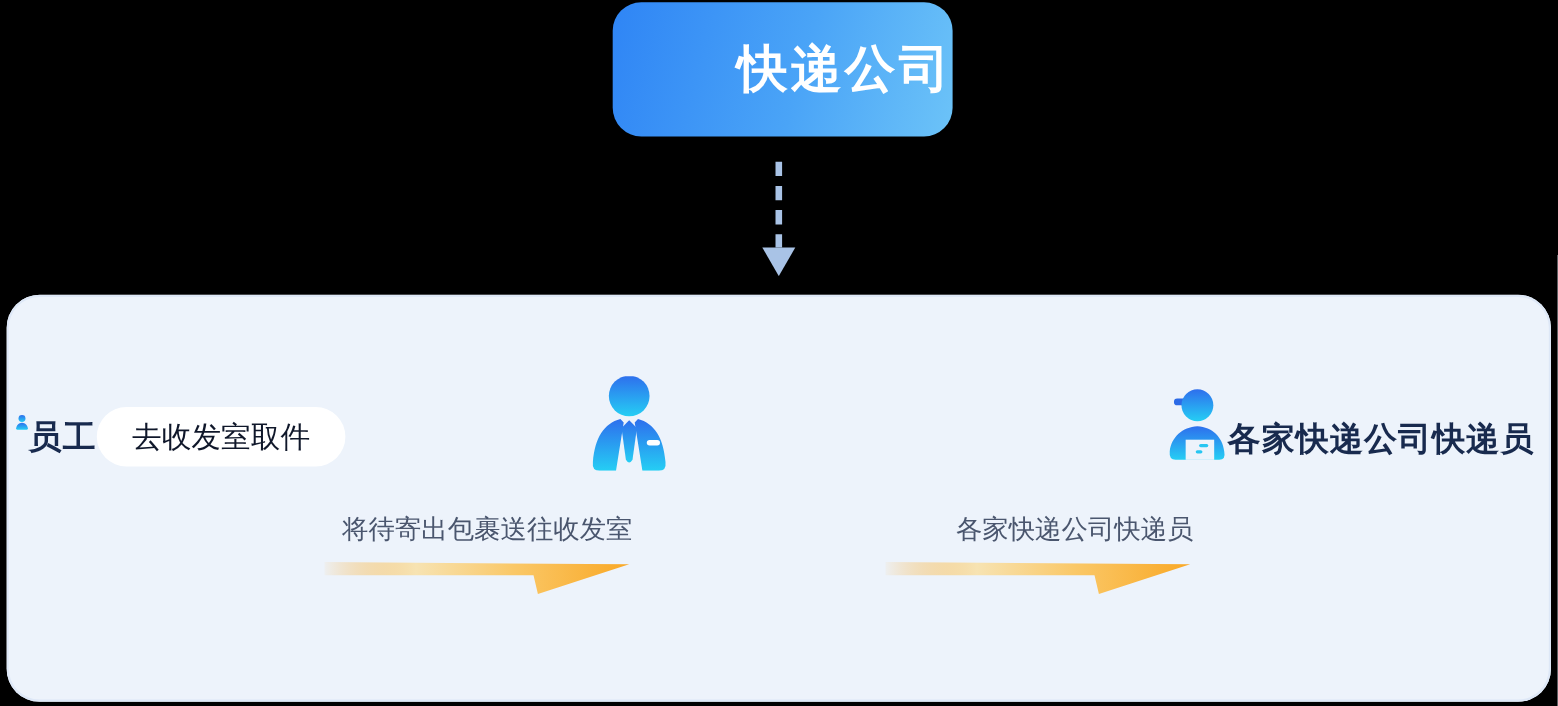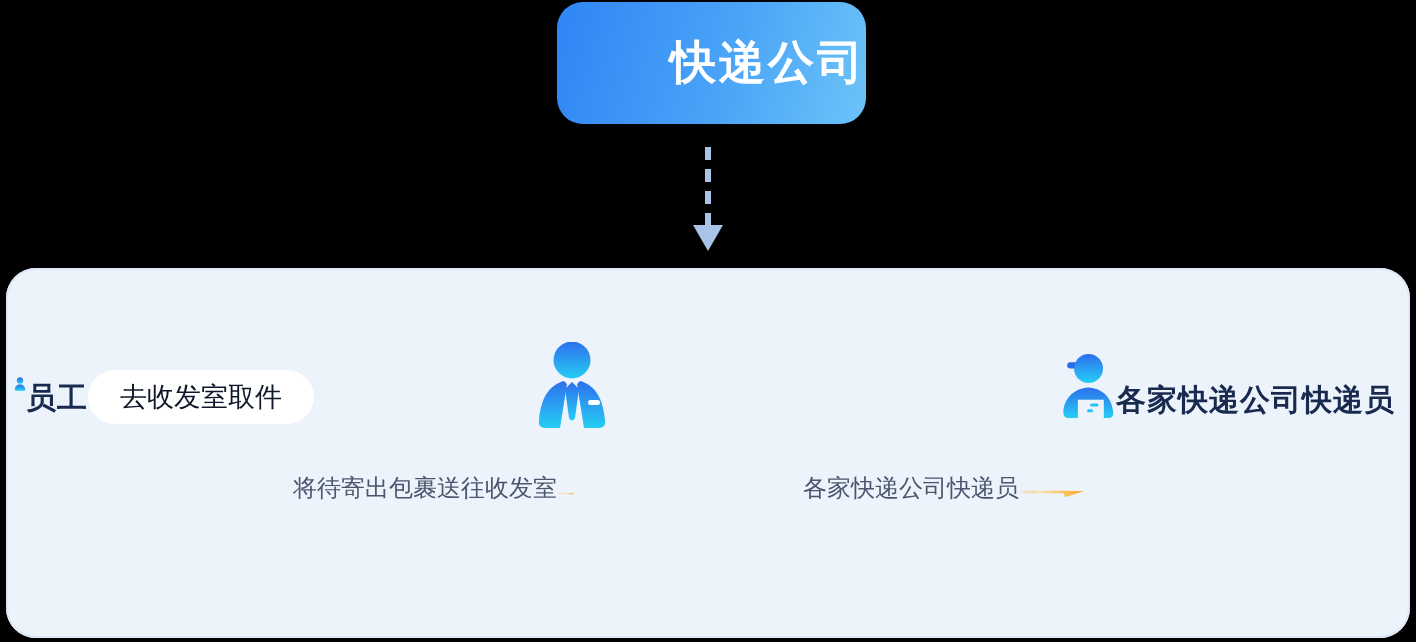--- a/index.html
+++ b/index.html
@@ -30,21 +30,21 @@
   .role-name{
     margin-top:27px;font-size:30px;font-weight:bold;color:#182A4E;
     line-height:36px;letter-spacing:1px;white-space:nowrap;
   }
   .role-pill{
     margin-top:25px;height:54px;line-height:54px;padding:0 32px;
     background:#ffffff;border-radius:28px;
     font-size:27px;color:#0f172a;white-space:nowrap;
   }
   .flow{
-    position:absolute;width:282px;display:flex;flex-direction:row;align-items:center;
+    position:absolute;width:282px;display:flex;flex-direction:column;align-items:flex-end;
   }
   .flow-label{
     font-size:24px;color:#4A566E;line-height:32px;white-space:nowrap;
   }
   .flow-swoosh{display:block;margin-top:12px;}
 </style>
 </head>
 <body>
 
 <div class="title-card">

